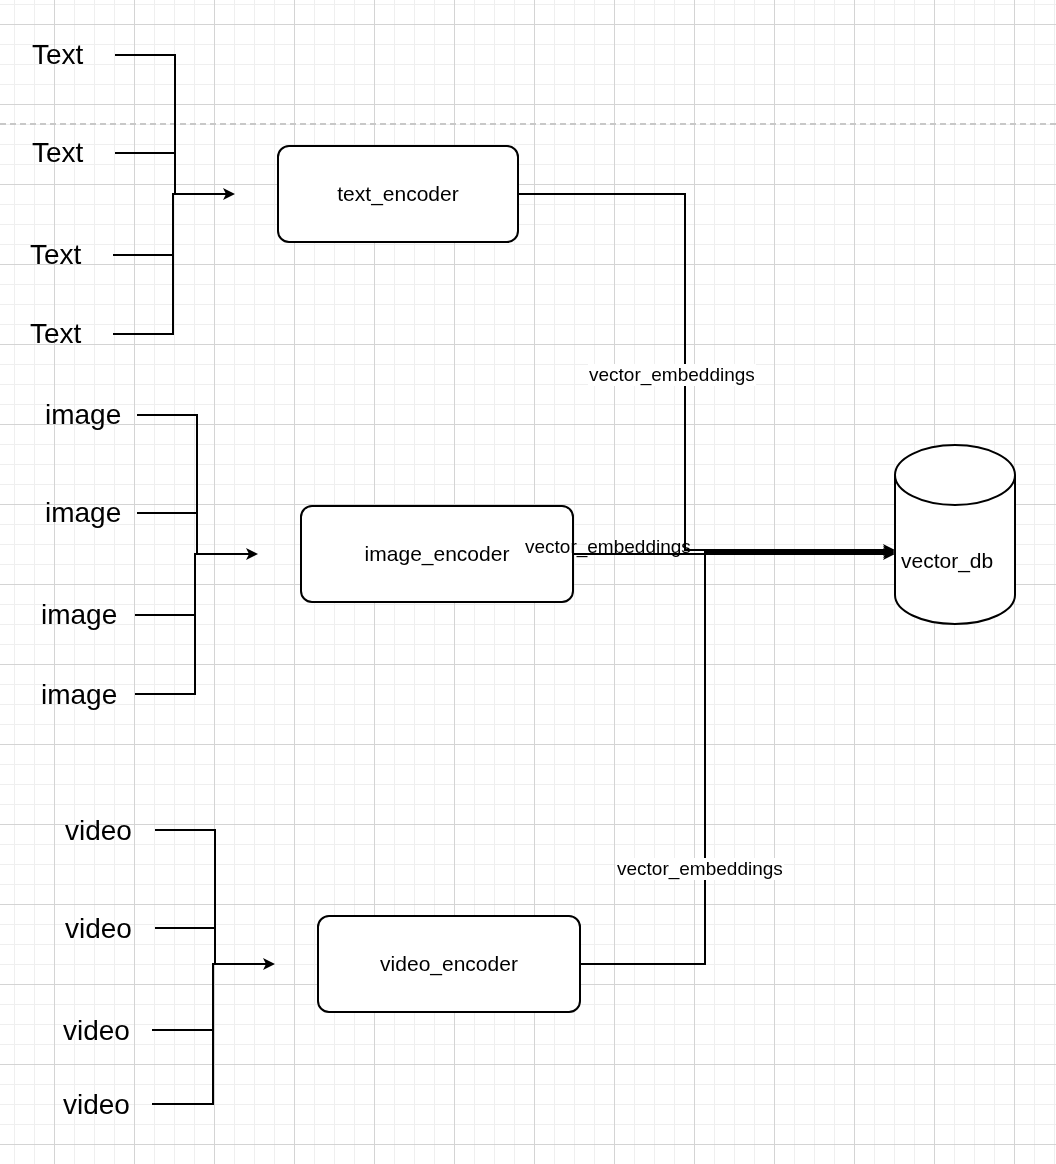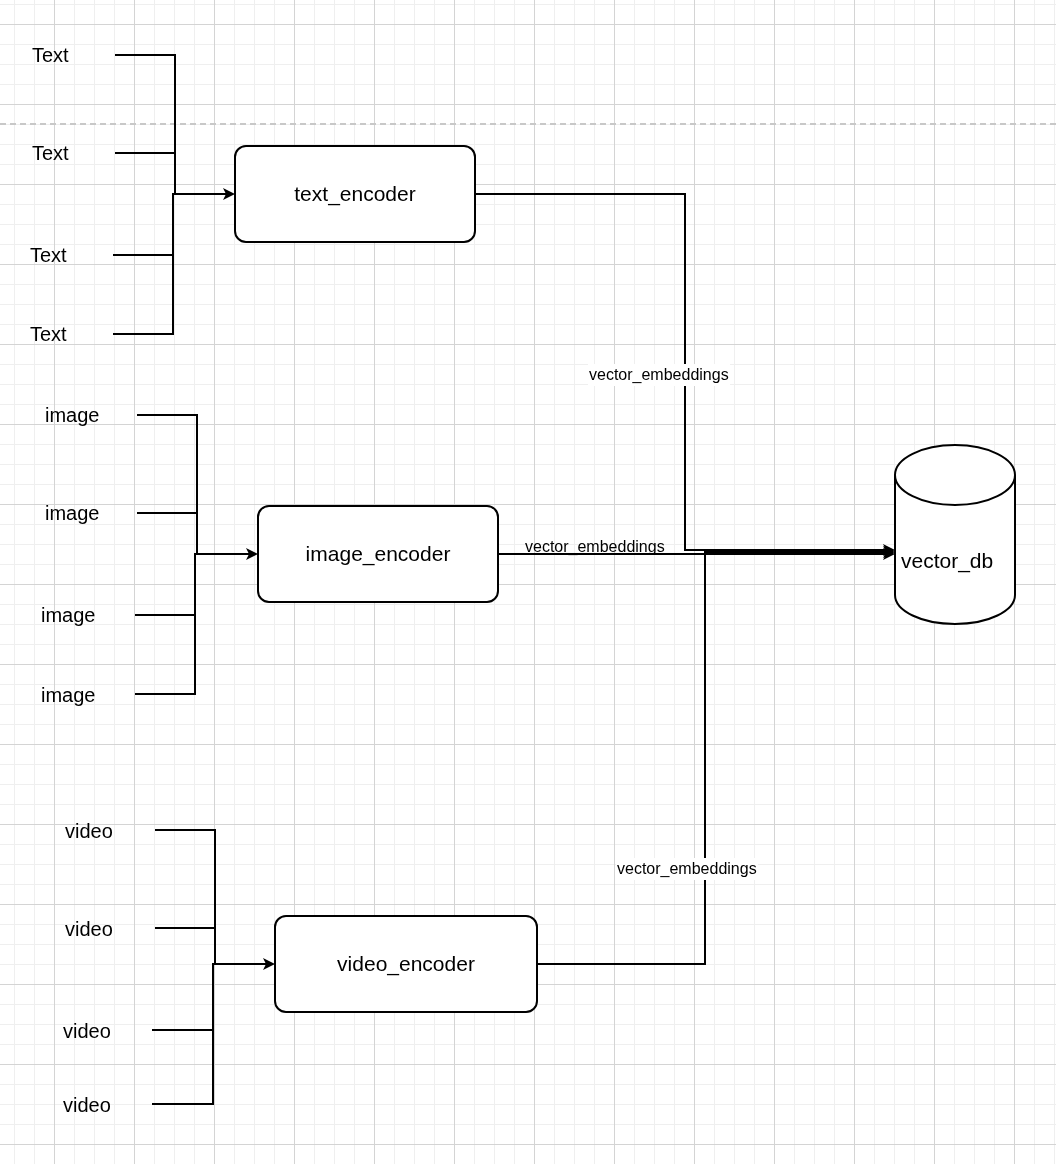--- a/index.html
+++ b/index.html
@@ -6,23 +6,23 @@
   body{width:1056px;height:1164px;overflow:hidden;background:#fff;position:relative;font-family:"Liberation Sans",sans-serif;}
   .grid{position:absolute;left:0;top:0;width:1056px;height:1164px;
     background-image:
       linear-gradient(to right, #d4d4d4 1px, transparent 1px),
       linear-gradient(to bottom, #d4d4d4 1px, transparent 1px),
       linear-gradient(to right, #efefef 1px, transparent 1px),
       linear-gradient(to bottom, #efefef 1px, transparent 1px);
     background-size:80px 80px,80px 80px,20px 20px,20px 20px;
     background-position:54px 24px,54px 24px,14px 4px,14px 4px;}
   svg.wires{position:absolute;left:0;top:0;}
-  .lbl{position:absolute;font-size:20px;color:#000;line-height:24px;white-space:nowrap;}
-  .box{position:absolute;border:2px solid #000;border-radius:12px;background:#fff;display:flex;align-items:center;justify-content:center;font-size:21px;box-sizing:border-box;}
-  .elabel{position:absolute;font-size:16px;background:#fff;line-height:22px;white-space:nowrap;padding:0 1px;}
+  .lbl{position:absolute;font-size:28px;color:#000;line-height:24px;white-space:nowrap;}
+  .box{position:absolute;border:2px solid #000;border-radius:12px;background:#fff;display:flex;align-items:center;justify-content:center;font-size:21px;box-sizing:border-box;margin-left:43px;}
+  .elabel{position:absolute;font-size:19px;background:#fff;line-height:22px;white-space:nowrap;padding:0 1px;}
   .dashed{position:absolute;left:0;top:123px;width:1056px;border-top:2px dashed #c8c8c8;}
   .db-text{position:absolute;font-size:21px;text-align:center;}
 </style>
 </head>
 <body>
 
 <div class="grid"></div>
 <div class="dashed"></div>
 
 <svg class="wires" width="1056" height="1164">
@@ -68,20 +68,20 @@
 <div class="lbl" style="left:45px;top:501px">image</div>
 <div class="lbl" style="left:41px;top:603px">image</div>
 <div class="lbl" style="left:41px;top:683px">image</div>
 
 <div class="lbl" style="left:65px;top:819px">video</div>
 <div class="lbl" style="left:65px;top:917px">video</div>
 <div class="lbl" style="left:63px;top:1019px">video</div>
 <div class="lbl" style="left:63px;top:1093px">video</div>
 
 <div class="box" style="left:234px;top:145px;width:242px;height:98px">text_encoder</div>
-<div class="box" style="left:257px;top:505px;width:242px;height:98px">image_encoder</div>
+<div class="box" style="left:257px;top:505px;width:274px;height:98px">image_encoder</div>
 <div class="box" style="left:274px;top:915px;width:264px;height:98px">video_encoder</div>
 
 <div class="elabel" style="left:588px;top:364px">vector_embeddings</div>
 <div class="elabel" style="left:524px;top:536px;background:transparent">vector_embeddings</div>
 <div class="elabel" style="left:616px;top:858px">vector_embeddings</div>
 
 <div class="db-text" style="left:901px;top:549px">vector_db</div>
 
 </body></html>

